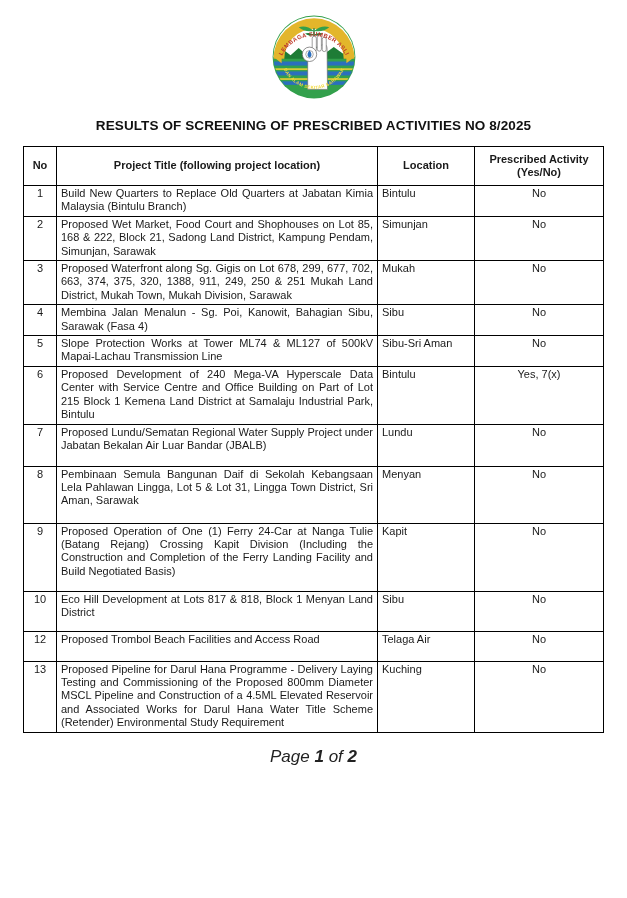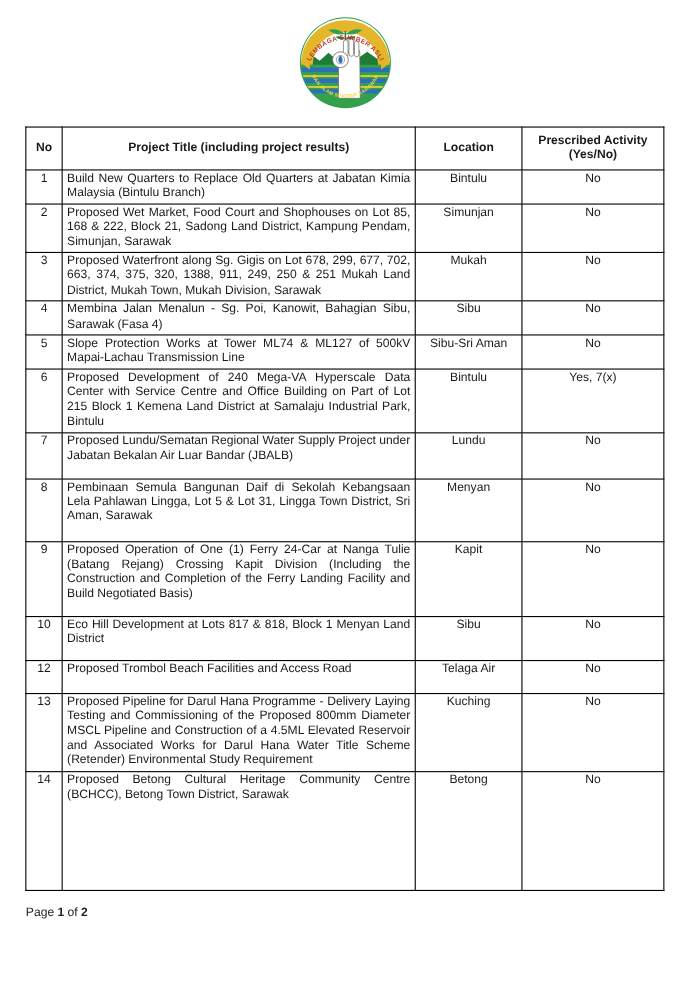--- a/index.html
+++ b/index.html
@@ -55,43 +55,44 @@
     vertical-align: middle;
     height: 39px;
     padding: 2px 3px;
   }
   table.results td {
     vertical-align: top;
     padding: 1px 4px 2px 4px;
   }
   td.c-no  { text-align: center; padding-left: 1px; padding-right: 1px; }
   td.c-title { text-align: justify; }
-  td.c-loc { text-align: center; }
+  td.c-loc { }
   td.c-pa  { text-align: center; }
   
   tbody tr:nth-child(1)  td { height: 28px; }
   tbody tr:nth-child(2)  td { height: 42px; }
   tbody tr:nth-child(3)  td { height: 41px; }
   tbody tr:nth-child(4)  td { height: 27px; }
   tbody tr:nth-child(5)  td { height: 30px; }
   tbody tr:nth-child(6)  td { height: 56px; }
   tbody tr:nth-child(7)  td { height: 42px; }
   tbody tr:nth-child(8)  td { height: 57px; }
   tbody tr:nth-child(9)  td { height: 68px; }
   tbody tr:nth-child(10) td { height: 40px; }
   tbody tr:nth-child(11) td { height: 30px; }
   tbody tr:nth-child(12) td { height: 28px; }
   tbody tr:nth-child(13) td { height: 108px; }
   tbody tr:nth-child(14) td { height: 26px; }
   .footer {
     width: 580px;
     margin: 14px auto 0 auto;
-    text-align: left;
-    font-size: 11px;
+    text-align: center;
+    font-size: 17px;
     color: #222;
+    font-style: italic;
   }
   .footer .pg-num { font-weight: bold; }
 </style>
 </head>
 <body>
 
 <div class="page">
 
   <div class="logo-wrap">
     <svg viewBox="0 0 100 100" width="92" height="90" aria-hidden="true">
@@ -144,33 +145,34 @@
           <textPath href="#botArc" startOffset="50%" text-anchor="middle">DAN ALAM SEKITAR SARAWAK</textPath>
         </text>
 
         <text font-family="Liberation Sans, sans-serif" font-size="6.6" font-weight="bold" fill="#BE3A2B" letter-spacing="0.4">
           <textPath href="#topArc" startOffset="50%" text-anchor="middle">LEMBAGA SUMBER ASLI</textPath>
         </text>
       </g>
     </svg>
   </div>
 
+  <div class="doc-title">RESULTS OF SCREENING OF PRESCRIBED ACTIVITIES NO  8/2025</div>
 
 
   <table class="results">
     <colgroup>
       <col style="width:33px">
       <col style="width:321px">
       <col style="width:97px">
       <col style="width:129px">
     </colgroup>
     <thead>
       <tr>
         <th>No</th>
-        <th>Project Title (including project results)</th>
+        <th>Project Title (following project location)</th>
         <th>Location</th>
         <th>Prescribed Activity (Yes/No)</th>
       </tr>
     </thead>
     <tbody>
     <tr>
       <td class="c-no">1</td>
       <td class="c-title">Build New Quarters to Replace Old Quarters at Jabatan Kimia Malaysia (Bintulu Branch)</td>
       <td class="c-loc">Bintulu</td>
       <td class="c-pa">No</td>
@@ -247,26 +249,20 @@
       <td class="c-pa">No</td>
     </tr>
 
     <tr>
       <td class="c-no">13</td>
       <td class="c-title">Proposed Pipeline for Darul Hana Programme - Delivery Laying Testing and Commissioning of the Proposed 800mm Diameter MSCL Pipeline and Construction of a 4.5ML Elevated Reservoir and Associated Works for Darul Hana Water Title Scheme (Retender) Environmental Study Requirement</td>
       <td class="c-loc">Kuching</td>
       <td class="c-pa">No</td>
     </tr>
 
-    <tr>
-      <td class="c-no">14</td>
-      <td class="c-title">Proposed Betong Cultural Heritage Community Centre (BCHCC), Betong Town District, Sarawak</td>
-      <td class="c-loc">Betong</td>
-      <td class="c-pa">No</td>
-    </tr>
   </tbody>
   </table>
 
   <div class="footer">
     <span>Page</span>
     <span class="pg-num">1</span>
     <span>of</span>
     <span class="pg-num">2</span>
   </div>
 

